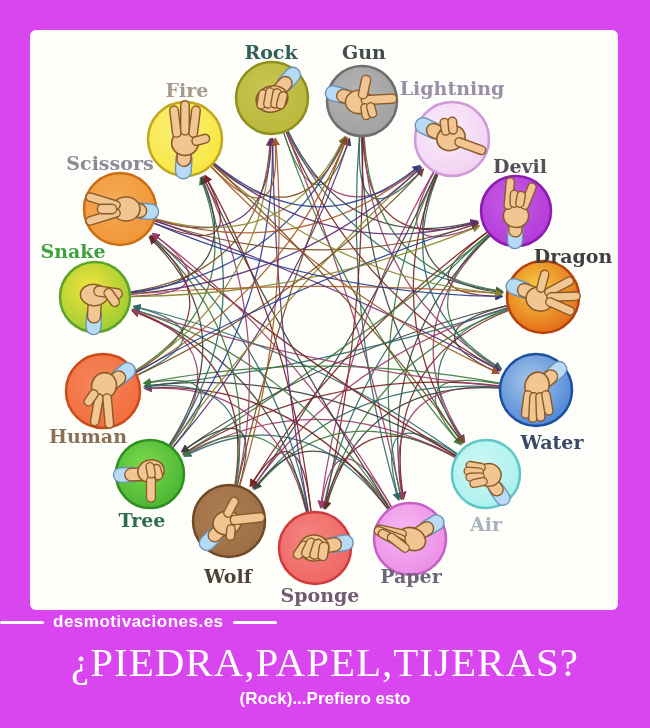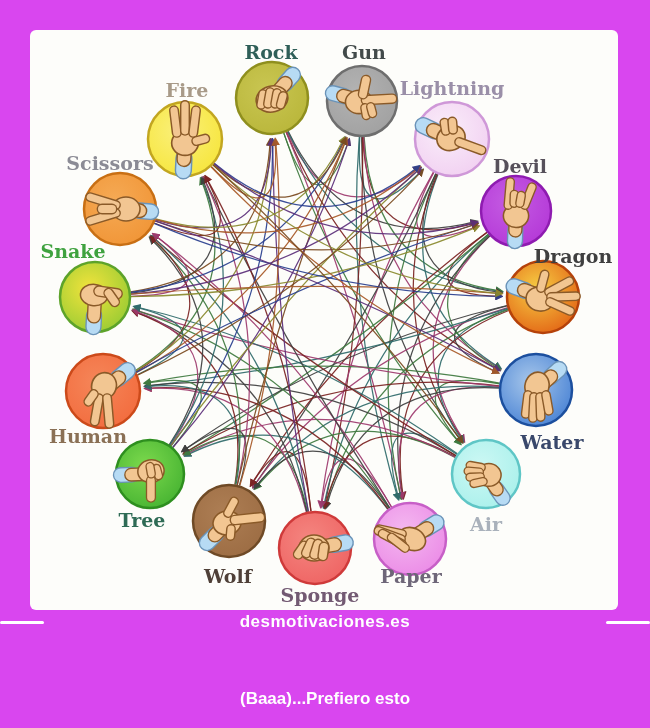--- a/index.html
+++ b/index.html
@@ -7,21 +7,21 @@
     position:relative; width:650px; height:728px; background:#d946ef;
     overflow:hidden; font-family:"Liberation Sans", sans-serif;
   }
   .image-area {
     position:absolute; left:30px; top:30px; width:588px; height:580px;
     background:#fdfdfa; border-radius:6px;
   }
   #diagram { position:absolute; left:0; top:0; width:650px; height:728px; }
   .watermark-row {
     position:absolute; left:0; top:610px; width:100%; height:24px;
-    display:flex; align-items:center; justify-content:space-between; gap:15px;
+    display:flex; align-items:center; justify-content:flex-start; gap:9px;
   }
   .wm-bar { width:44px; height:3px; background:#fff; border-radius:2px; }
   .wm-text {
     color:#fff; font-size:17px; font-weight:bold; letter-spacing:0.5px;
     font-family:"Liberation Sans", sans-serif;
   }
   .title {
     position:absolute; top:638px; left:0; width:100%; text-align:center;
     color:#fff; font-family:"Liberation Serif", serif; font-size:41px;
     font-weight:normal; letter-spacing:1px; white-space:nowrap;
@@ -477,14 +477,15 @@
         <line x1="11" y1="2" x2="19.693332436601615" y2="-0.32937140592268666" stroke="#8a5a28" stroke-width="9.8" stroke-linecap="round"></line>
         <line x1="11" y1="2" x2="19.693332436601615" y2="-0.32937140592268666" stroke="#f2c692" stroke-width="7" stroke-linecap="round"></line>
       </g>
       <text x="187" y="97" text-anchor="middle" fill="#a89a88" font-family="&quot;DejaVu Serif&quot;, serif" font-size="19" font-weight="bold">Fire</text>
     </svg>
   <div class="watermark-row">
     <span class="wm-bar"></span>
     <span class="wm-text">desmotivaciones.es</span>
     <span class="wm-bar"></span>
   </div>
-  <div class="subtitle">(Baaa)...Prefiero esto</div>
+  <div class="title">¿PIEDRA,PAPEL,TIJERAS?</div>
+  <div class="subtitle">(Rock)...Prefiero esto</div>
 </div>
 
 </body></html>

